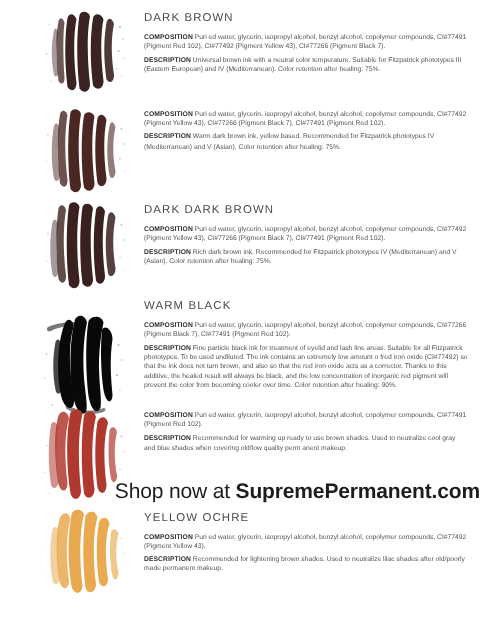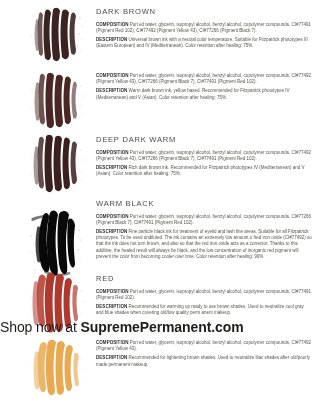--- a/index.html
+++ b/index.html
@@ -73,21 +73,21 @@
     font-weight: bold;
     color: #2e2e2e;
     letter-spacing: 0.05px;
   }
   .ftext { color: #55544f; }
   .footer {
     position: absolute;
     left: 0;
     right: 0;
     bottom: 6px;
-    text-align: left;
+    text-align: right;
     font-size: 14px;
     color: #1d1d1b;
     letter-spacing: -0.1px;
     line-height: 18px;
     z-index: 5;
   }
   .footer .f-lead { font-weight: 400; }
   .footer .f-brand { font-weight: bold; }
 </style>
 </head>
@@ -176,21 +176,21 @@
                 <circle cx="60" cy="26" r="0.5"></circle>
               <circle cx="57" cy="38" r="0.5"></circle>
                 <circle cx="59" cy="46" r="0.4"></circle>
               <circle cx="9" cy="22" r="0.5"></circle>
                 <circle cx="8" cy="40" r="0.4"></circle>
             </g>
           </svg>
         </div>
       </div>
       <div class="info-cell">
-        <div class="prod-title">DEEP DARK WARM</div>
+        <div class="prod-title">DARK DARK BROWN</div>
         <p class="field"><span class="flabel">COMPOSITION</span><span class="ftext"> Puri ed water, glycerin, isopropyl alcohol, benzyl alcohol, copolymer compounds, CI#77492 (Pigment Yellow 43), CI#77266 (Pigment Black 7), CI#77491 (Pigment Red 102).</span></p>
         <p class="field"><span class="flabel">DESCRIPTION</span><span class="ftext"> Rich dark brown ink. Recommended for Fitzpatrick phototypes IV (Mediterranean) and V (Asian). Color retention after healing: 75%.</span></p>
       </div>
     </div>
 
     <div class="product" style="height:75px;padding-top:4px;">
       <div class="swatch-cell">
         <div class="swatch" style="height:70px;margin-top:10px;">
           <svg viewBox="0 0 68 70" preserveAspectRatio="none" aria-hidden="true">
             <g fill="#090909">
@@ -239,21 +239,20 @@
               <circle cx="57" cy="40" r="0.5"></circle>
                 <circle cx="59" cy="50" r="0.4"></circle>
               <circle cx="8" cy="24" r="0.5"></circle>
                 <circle cx="7" cy="42" r="0.4"></circle>
               <circle cx="10" cy="56" r="0.4"></circle>
             </g>
           </svg>
         </div>
       </div>
       <div class="info-cell">
-        <div class="prod-title">RED</div>
         <p class="field"><span class="flabel">COMPOSITION</span><span class="ftext"> Puri ed water, glycerin, isopropyl alcohol, benzyl alcohol, copolymer compounds, CI#77491 (Pigment Red 102).</span></p>
         <p class="field"><span class="flabel">DESCRIPTION</span><span class="ftext"> Recommended for warming up ready to use brown shades. Used to neutralize cool gray and blue shades when covering old/low quality perm anent makeup.</span></p>
       </div>
     </div>
 
     <div class="product" style="height:62px;padding-top:4px;">
       <div class="swatch-cell">
         <div class="swatch" style="height:58px;">
           <svg viewBox="0 0 68 58" preserveAspectRatio="none" aria-hidden="true">
             <g fill="#e9a950">
@@ -268,20 +267,21 @@
               <circle cx="58" cy="20" r="0.6"></circle>
                 <circle cx="60" cy="30" r="0.5"></circle>
               <circle cx="57" cy="40" r="0.5"></circle>
                 <circle cx="9" cy="26" r="0.5"></circle>
               <circle cx="8" cy="44" r="0.4"></circle>
             </g>
           </svg>
         </div>
       </div>
       <div class="info-cell">
+        <div class="prod-title">YELLOW OCHRE</div>
         <p class="field"><span class="flabel">COMPOSITION</span><span class="ftext"> Puri ed water, glycerin, isopropyl alcohol, benzyl alcohol, copolymer compounds, CI#77492 (Pigment Yellow 43).</span></p>
         <p class="field"><span class="flabel">DESCRIPTION</span><span class="ftext"> Recommended for lightening brown shades. Used to neutralize lilac shades after old/poorly made permanent makeup.</span></p>
       </div>
     </div>
 
   </div>
 
   <div class="footer">
     <span class="f-lead">Shop now at </span><span class="f-brand">SupremePermanent.com</span>
   </div>

